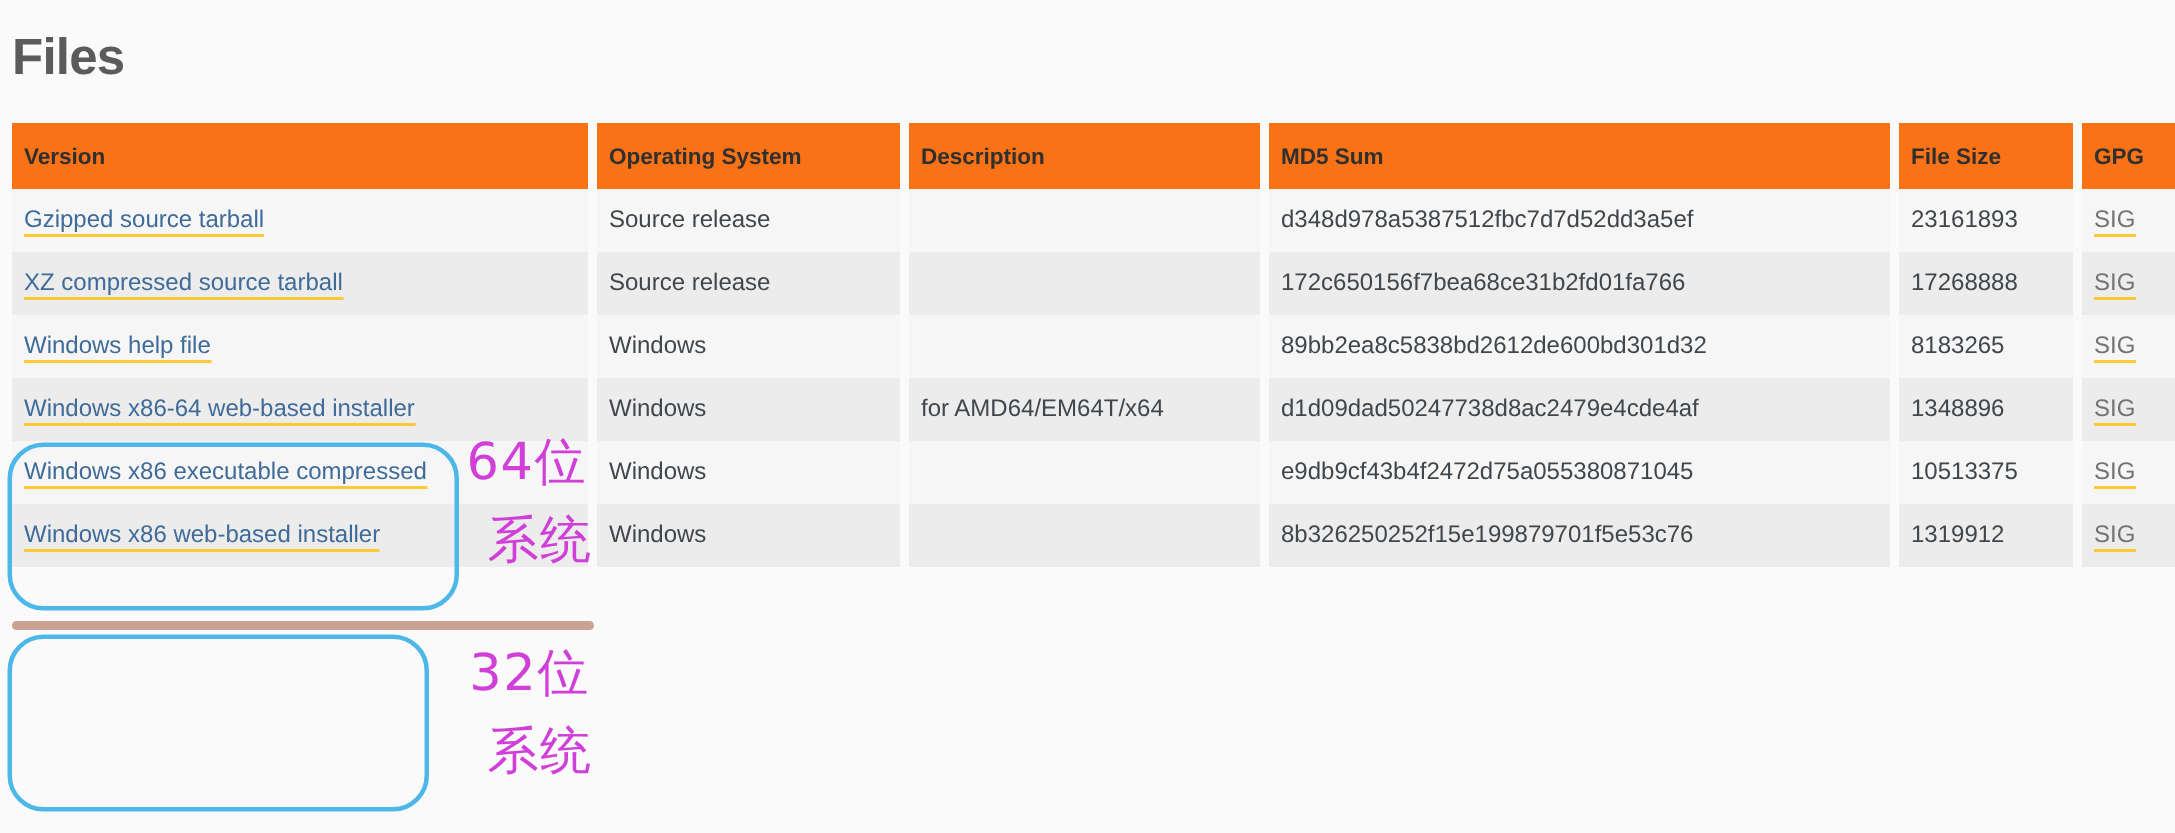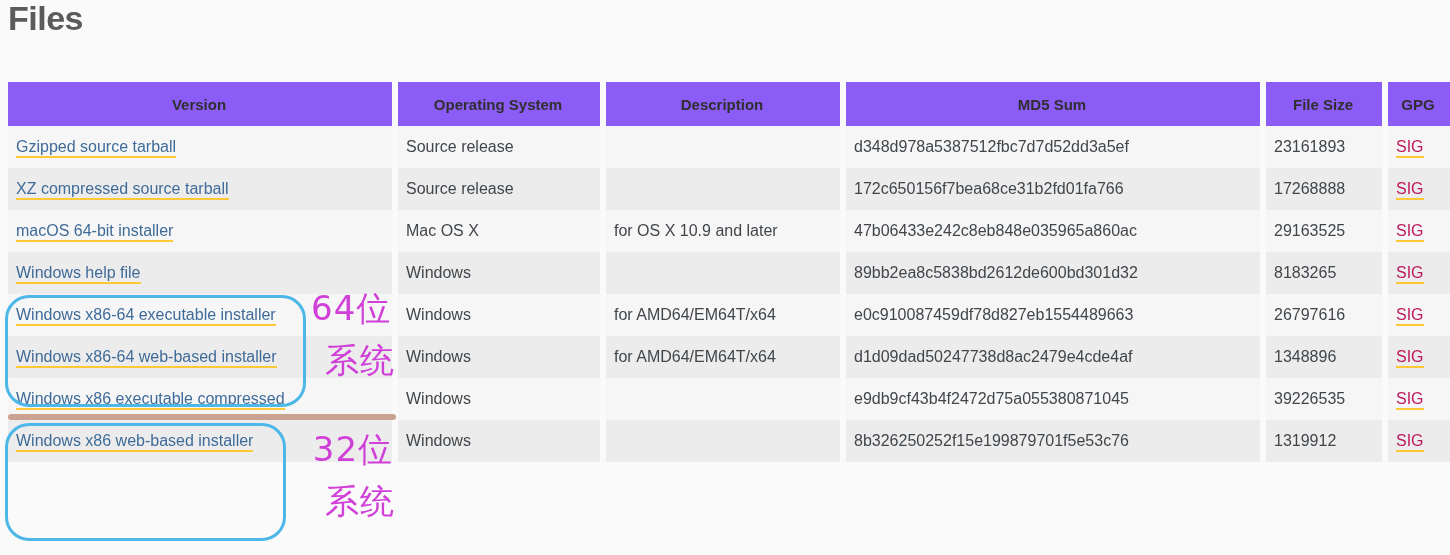--- a/index.html
+++ b/index.html
@@ -14,43 +14,43 @@
     color: #3e3e3e;
     overflow: hidden;
     position: relative;
   }
 
   #page-title {
     font-size: 34px;
     font-weight: bold;
     color: #5b5b5b;
     margin: 0;
-    padding: 0 0 0 8px;
+    padding: 20px 0 0 8px;
     letter-spacing: -0.5px;
     line-height: 1.1;
   }
 
   .table-wrap {
     position: absolute;
     left: 8px;
     top: 82px;
     width: 1442px;
   }
 
   table.files {
     border-collapse: separate;
     border-spacing: 0;
     width: 1442px;
     table-layout: fixed;
     font-size: 15px;
   }
 
   table.files th {
-    background: #8b5cf6;
-    text-align: center;
+    background: #f97316;
+    text-align: left;
     font-weight: bold;
     font-size: 15px;
     color: #2f2f2f;
     padding: 11px 10px 11px 8px;
     height: 22px;
     vertical-align: middle;
     border-right: 6px solid #fafafa;
     white-space: nowrap;
   }
   table.files th:last-child { border-right: none; }
@@ -70,21 +70,21 @@
   table.files tbody tr:nth-child(odd)  td { background: #f6f6f6; }
   table.files tbody tr:nth-child(even) td { background: #ececec; }
 
   a.flink {
     color: #3f6b99;
     text-decoration: none;
     border-bottom: 2px solid #ffc836;
     padding-bottom: 1px;
   }
   a.siglink {
-    color: #be185d;
+    color: #737373;
     text-decoration: none;
     border-bottom: 2px solid #ffc836;
     padding-bottom: 1px;
   }
 
   
   .anno-box {
     position: absolute;
     border: 3px solid #4db8e8;
     border-radius: 24px;
@@ -163,57 +163,41 @@
         </tr>
         <tr>
           <td><a class="flink" href="#">XZ compressed source tarball</a></td>
           <td>Source release</td>
           <td></td>
           <td>172c650156f7bea68ce31b2fd01fa766</td>
           <td>17268888</td>
           <td><a class="siglink" href="#">SIG</a></td>
         </tr>
         <tr>
-          <td><a class="flink" href="#">macOS 64-bit installer</a></td>
-          <td>Mac OS X</td>
-          <td>for OS X 10.9 and later</td>
-          <td>47b06433e242c8eb848e035965a860ac</td>
-          <td>29163525</td>
-          <td><a class="siglink" href="#">SIG</a></td>
-        </tr>
-        <tr>
           <td><a class="flink" href="#">Windows help file</a></td>
           <td>Windows</td>
           <td></td>
           <td>89bb2ea8c5838bd2612de600bd301d32</td>
           <td>8183265</td>
-          <td><a class="siglink" href="#">SIG</a></td>
-        </tr>
-        <tr>
-          <td><a class="flink" href="#">Windows x86-64 executable installer</a></td>
-          <td>Windows</td>
-          <td>for AMD64/EM64T/x64</td>
-          <td>e0c910087459df78d827eb1554489663</td>
-          <td>26797616</td>
           <td><a class="siglink" href="#">SIG</a></td>
         </tr>
         <tr>
           <td><a class="flink" href="#">Windows x86-64 web-based installer</a></td>
           <td>Windows</td>
           <td>for AMD64/EM64T/x64</td>
           <td>d1d09dad50247738d8ac2479e4cde4af</td>
           <td>1348896</td>
           <td><a class="siglink" href="#">SIG</a></td>
         </tr>
         <tr>
           <td><a class="flink" href="#">Windows x86 executable compressed</a></td>
           <td>Windows</td>
           <td></td>
           <td>e9db9cf43b4f2472d75a055380871045</td>
-          <td>39226535</td>
+          <td>10513375</td>
           <td><a class="siglink" href="#">SIG</a></td>
         </tr>
         <tr>
           <td><a class="flink" href="#">Windows x86 web-based installer</a></td>
           <td>Windows</td>
           <td></td>
           <td>8b326250252f15e199879701f5e53c76</td>
           <td>1319912</td>
           <td><a class="siglink" href="#">SIG</a></td>
         </tr>

